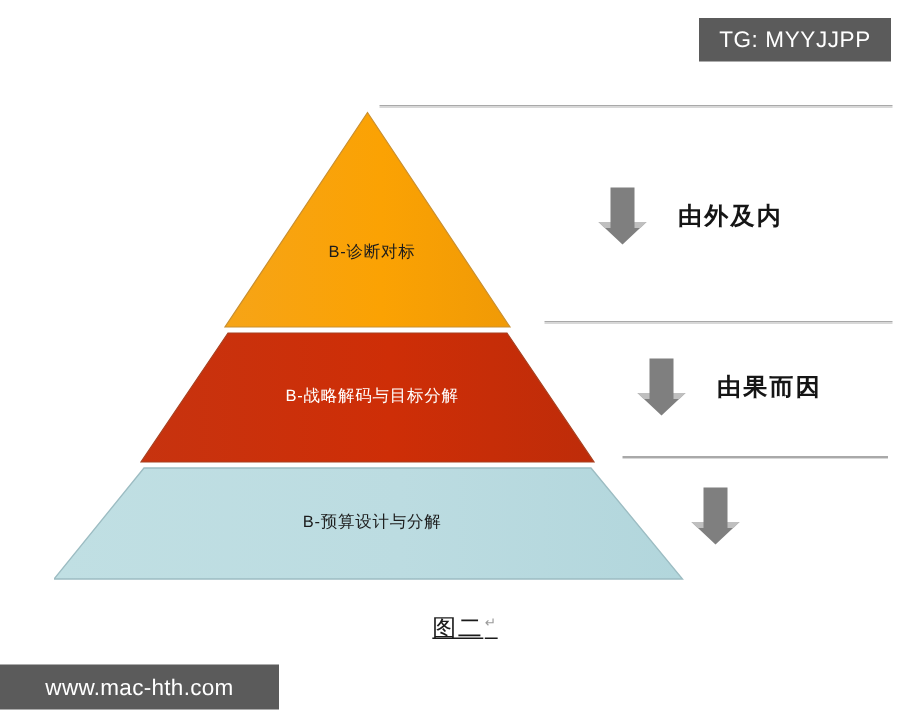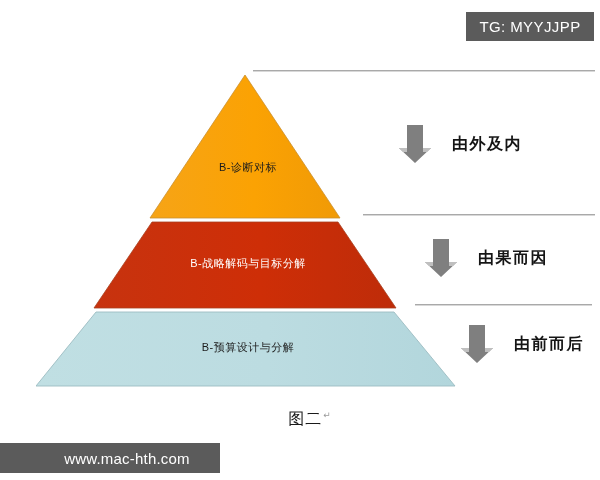--- a/index.html
+++ b/index.html
@@ -48,21 +48,20 @@
     width: 186px;
     height: 30px;
     background: #5b5b5b;
     color: #ffffff;
     font-size: 15px;
     letter-spacing: 0.2px;
     display: flex;
     align-items: center;
     justify-content: center;
     white-space: nowrap;
-    padding-left: 34px;
   }
 
   
   .pyramid-wrap {
     position: absolute;
     left: 36px;
     top: 70px;
     width: 424px;
     height: 320px;
   }
@@ -101,20 +100,21 @@
   .figure-caption {
     position: absolute;
     left: 240px;
     top: 409px;
     width: 140px;
     text-align: center;
     font-size: 16px;
     color: #1a1a1a;
     letter-spacing: 1px;
     white-space: nowrap;
+    text-decoration: underline;
   }
   .caption-mark {
     font-size: 9px;
     color: #9a9a9a;
     vertical-align: super;
     margin-left: 1px;
   }
 
   
   .divider {
@@ -223,18 +223,17 @@
     </svg>
     <span class="annot-text">由外及内</span>
   </div>
 
   <div class="annot annot-3">
     <svg class="arrow-down" viewBox="0 0 34 40">
       <polygon points="9,1 25,1 25,24 33,24 17,39 1,24 9,24" fill="#7f7f7f"></polygon>
       <polygon points="1,24 9,24 9,28 5,28" fill="#bfbfbf"></polygon>
       <polygon points="33,24 25,24 25,28 29,28" fill="#bfbfbf"></polygon>
     </svg>
-    <span class="annot-text">由前而后</span>
   </div>
 
   <div class="watermark">www.mac-hth.com</div>
 
 </div>
 
 </body></html>

